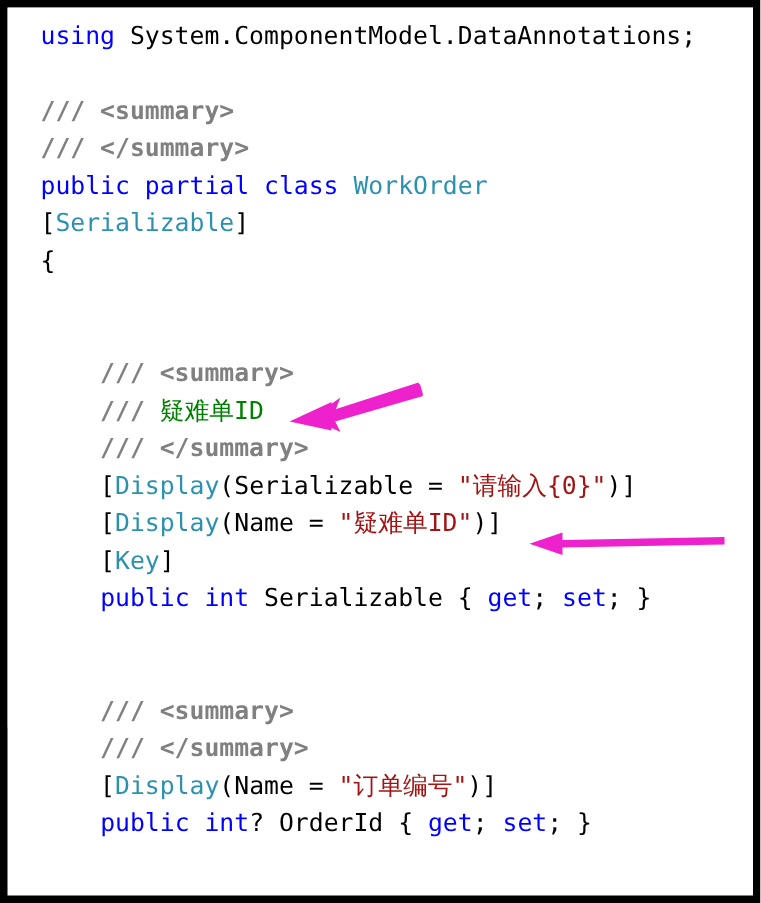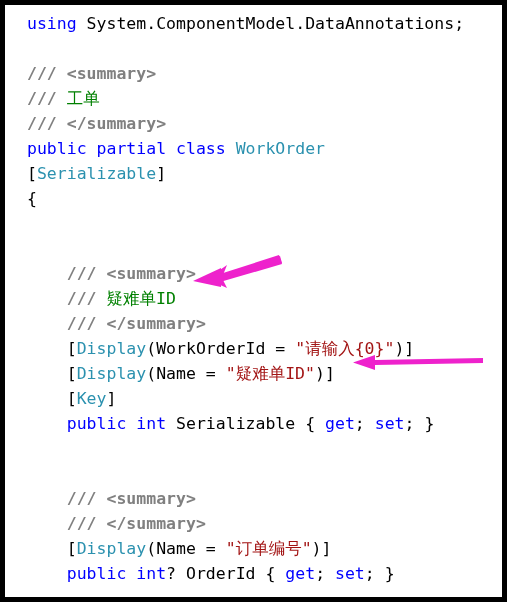--- a/index.html
+++ b/index.html
@@ -58,31 +58,30 @@
 </style>
 </head>
 <body>
 
 <div id="screenshot">
 
   <div class="code-area" id="code-area">
       <div class="code-line"><span class="tok-keyword">using</span><span class="tok-plain"> System.ComponentModel.DataAnnotations;</span></div>
       <div class="code-line blank">&nbsp;</div>
       <div class="code-line"><span class="tok-comment">/// &lt;summary&gt;</span></div>
-      <div class="code-line"><span class="tok-comment">/// </span><span class="tok-doc-cn">工单</span></div>
       <div class="code-line"><span class="tok-comment">/// &lt;/summary&gt;</span></div>
       <div class="code-line"><span class="tok-keyword">public partial class</span><span class="tok-plain"> </span><span class="tok-type">WorkOrder</span></div>
       <div class="code-line"><span class="tok-plain">[</span><span class="tok-type">Serializable</span><span class="tok-plain">]</span></div>
       <div class="code-line"><span class="tok-plain">{</span></div>
       <div class="code-line blank">&nbsp;</div>
       <div class="code-line blank">&nbsp;</div>
       <div class="code-line"><span class="tok-comment">    /// &lt;summary&gt;</span></div>
       <div class="code-line"><span class="tok-comment">    /// </span><span class="tok-doc-cn">疑难单ID</span></div>
       <div class="code-line"><span class="tok-comment">    /// &lt;/summary&gt;</span></div>
-      <div class="code-line"><span class="tok-plain">    [</span><span class="tok-type">Display</span><span class="tok-plain">(WorkOrderId = </span><span class="tok-string">"请输入{0}"</span><span class="tok-plain">)]</span></div>
+      <div class="code-line"><span class="tok-plain">    [</span><span class="tok-type">Display</span><span class="tok-plain">(Serializable = </span><span class="tok-string">"请输入{0}"</span><span class="tok-plain">)]</span></div>
       <div class="code-line"><span class="tok-plain">    [</span><span class="tok-type">Display</span><span class="tok-plain">(Name = </span><span class="tok-string">"疑难单ID"</span><span class="tok-plain">)]</span></div>
       <div class="code-line"><span class="tok-plain">    [</span><span class="tok-type">Key</span><span class="tok-plain">]</span></div>
       <div class="code-line"><span class="tok-plain">    </span><span class="tok-keyword">public int</span><span class="tok-plain"> Serializable { </span><span class="tok-keyword">get</span><span class="tok-plain">; </span><span class="tok-keyword">set</span><span class="tok-plain">; }</span></div>
       <div class="code-line blank">&nbsp;</div>
       <div class="code-line blank">&nbsp;</div>
       <div class="code-line"><span class="tok-comment">    /// &lt;summary&gt;</span></div>
       <div class="code-line"><span class="tok-comment">    /// &lt;/summary&gt;</span></div>
       <div class="code-line"><span class="tok-plain">    [</span><span class="tok-type">Display</span><span class="tok-plain">(Name = </span><span class="tok-string">"订单编号"</span><span class="tok-plain">)]</span></div>
       <div class="code-line"><span class="tok-plain">    </span><span class="tok-keyword">public int</span><span class="tok-plain">? OrderId { </span><span class="tok-keyword">get</span><span class="tok-plain">; </span><span class="tok-keyword">set</span><span class="tok-plain">; }</span></div>
     </div>

